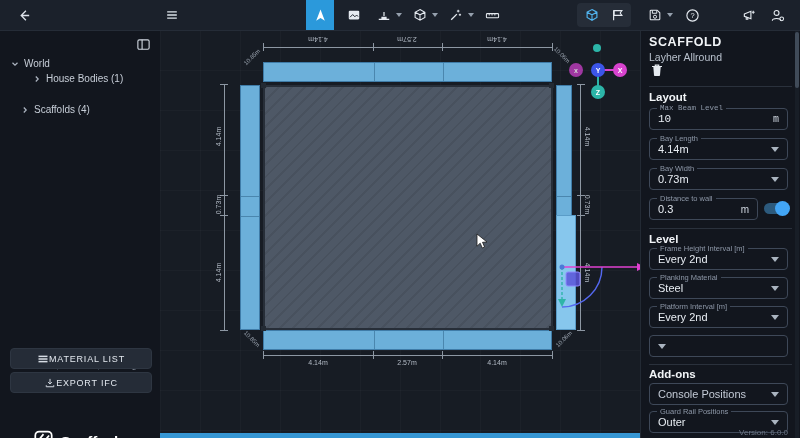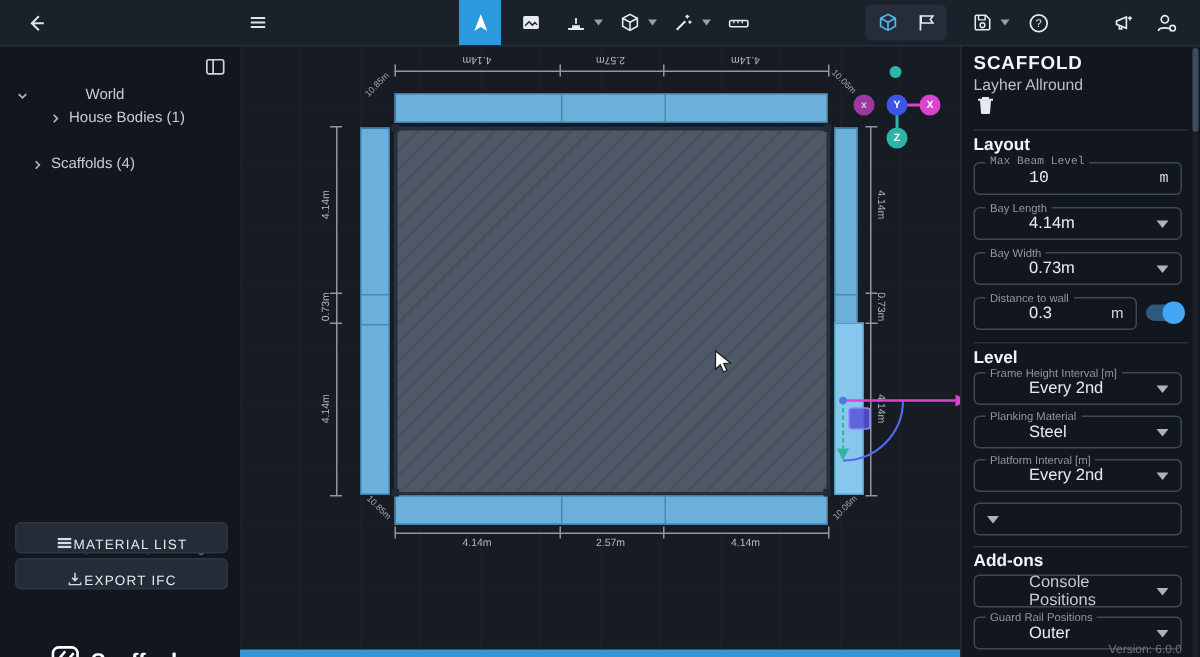--- a/index.html
+++ b/index.html
@@ -15,21 +15,21 @@
 
   
   .sidebar{position:absolute;top:30px;left:0;width:160px;height:408px;background:#12161e;border-right:1px solid #232a34;}
   .collapse-btn{position:absolute;top:5px;right:8px;width:18px;height:18px;display:flex;align-items:center;justify-content:center;cursor:pointer;}
   .tree-row{position:absolute;left:0;width:160px;height:15px;display:flex;align-items:center;font-size:10px;color:#c6cdd7;cursor:pointer;}
   .tree-row .chev{width:9px;display:flex;justify-content:center;margin-right:5px;}
   .stats{position:absolute;top:330px;left:0;width:160px;display:flex;justify-content:center;align-items:center;font-size:8.5px;color:#97a1ae;}
   .stats span{padding:0 7px;}
   .stats span + span{border-left:1px solid #323b47;}
   .sb-btn{position:absolute;left:10px;width:140px;height:19px;background:#252c37;border:1px solid #2e3642;border-radius:4px;
-    display:flex;align-items:flex-end;justify-content:center;gap:0;font-size:9px;letter-spacing:.8px;color:#e3e8ef;cursor:pointer;}
+    display:flex;align-items:center;justify-content:center;gap:0;font-size:9px;letter-spacing:.8px;color:#e3e8ef;cursor:pointer;}
   .logo{position:absolute;top:400px;left:0;width:160px;display:flex;align-items:center;justify-content:center;gap:8px;}
   .logo-text{font-size:15px;font-weight:bold;color:#fff;}
 
   
   .viewport{position:absolute;top:30px;left:160px;width:480px;height:408px;background:#171c24;overflow:hidden;
     background-image:linear-gradient(rgba(255,255,255,.025) 1px,transparent 1px),linear-gradient(90deg,rgba(255,255,255,.025) 1px,transparent 1px);
     background-size:40px 40px;}
   .building{position:absolute;left:103px;top:55px;width:290px;height:245px;background:#4e5866;border:2px solid #272e38;box-sizing:border-box;
     background-image:repeating-linear-gradient(135deg,rgba(0,0,0,.08) 0 2px,transparent 2px 9px);}
   .band{position:absolute;background:#6cb0da;border:1px solid #3f7ca8;box-sizing:border-box;}
@@ -50,21 +50,21 @@
   
   .panel{position:absolute;top:30px;left:640px;width:160px;height:408px;background:#12161e;border-left:1px solid #232a34;box-sizing:border-box;}
   .prow{position:absolute;left:8px;right:12px;}
   .p-title{font-size:12.5px;font-weight:bold;letter-spacing:.6px;color:#f2f5f8;}
   .p-sub{font-size:10.5px;color:#b8c0cc;}
   .p-divider{position:absolute;left:8px;right:8px;height:1px;background:#2a313c;}
   .p-head{font-size:11.5px;font-weight:bold;color:#f2f5f8;}
   .field{position:absolute;left:8px;right:12px;height:22px;border:1px solid #3e4858;border-radius:4px;background:#12161e;
     display:flex;align-items:center;padding:0 8px;box-sizing:border-box;cursor:pointer;}
   .field .flabel{position:absolute;top:-5px;left:7px;background:#12161e;padding:0 3px;font-size:7.5px;color:#8d97a7;}
-  .field .fvalue{font-size:11px;color:#e8edf3;flex:1;margin-left:28px;}
+  .field .fvalue{font-size:11px;color:#e8edf3;flex:1;}
   .field .funit{font-size:10px;color:#cfd6e0;}
   .caret{width:0;height:0;border-left:4px solid transparent;border-right:4px solid transparent;border-top:5px solid #aab4c0;}
   .toggle{position:absolute;width:24px;height:11px;border-radius:6px;background:#2c5a7d;cursor:pointer;}
   .toggle .knob{position:absolute;right:-2px;top:-2px;width:15px;height:15px;border-radius:50%;background:#42a5f5;}
   .version{position:absolute;right:12px;font-size:8px;color:#6c7685;}
   .pscroll{position:absolute;right:1px;top:0;width:4px;height:408px;background:#181e27;}
   .pscroll .thumb{position:absolute;top:2px;left:0;width:4px;height:56px;background:#404b59;border-radius:2px;}
 
   .icon{display:block;}
 </style>
@@ -167,21 +167,21 @@
     </div>
   </div>
 
   <div class="sidebar">
     <div class="collapse-btn">
       <svg class="icon" width="15" height="15" viewBox="0 0 16 16">
           <rect x="2" y="3" width="12" height="10" rx="1.5" fill="none" stroke="#cfd6df" stroke-width="1.2"></rect>
           <path d="M6.5 3 V13" stroke="#cfd6df" stroke-width="1.2"></path>
         </svg>
     </div>
-    <div class="tree-row" style="top:26px;padding-left:10px;gap:33px;">
+    <div class="tree-row" style="top:26px;padding-left:10px;">
       <span class="chev">
           <svg width="8" height="8" viewBox="0 0 8 8">
             <path d="M1.5 2.8 L4 5.2 L6.5 2.8" stroke="#aeb6c2" fill="none" stroke-width="1.2"></path>
           </svg>
         </span>
       <span>World</span>
     </div>
     <div class="tree-row" style="top:41px;padding-left:32px;">
       <span class="chev">
           <svg width="8" height="8" viewBox="0 0 8 8">

